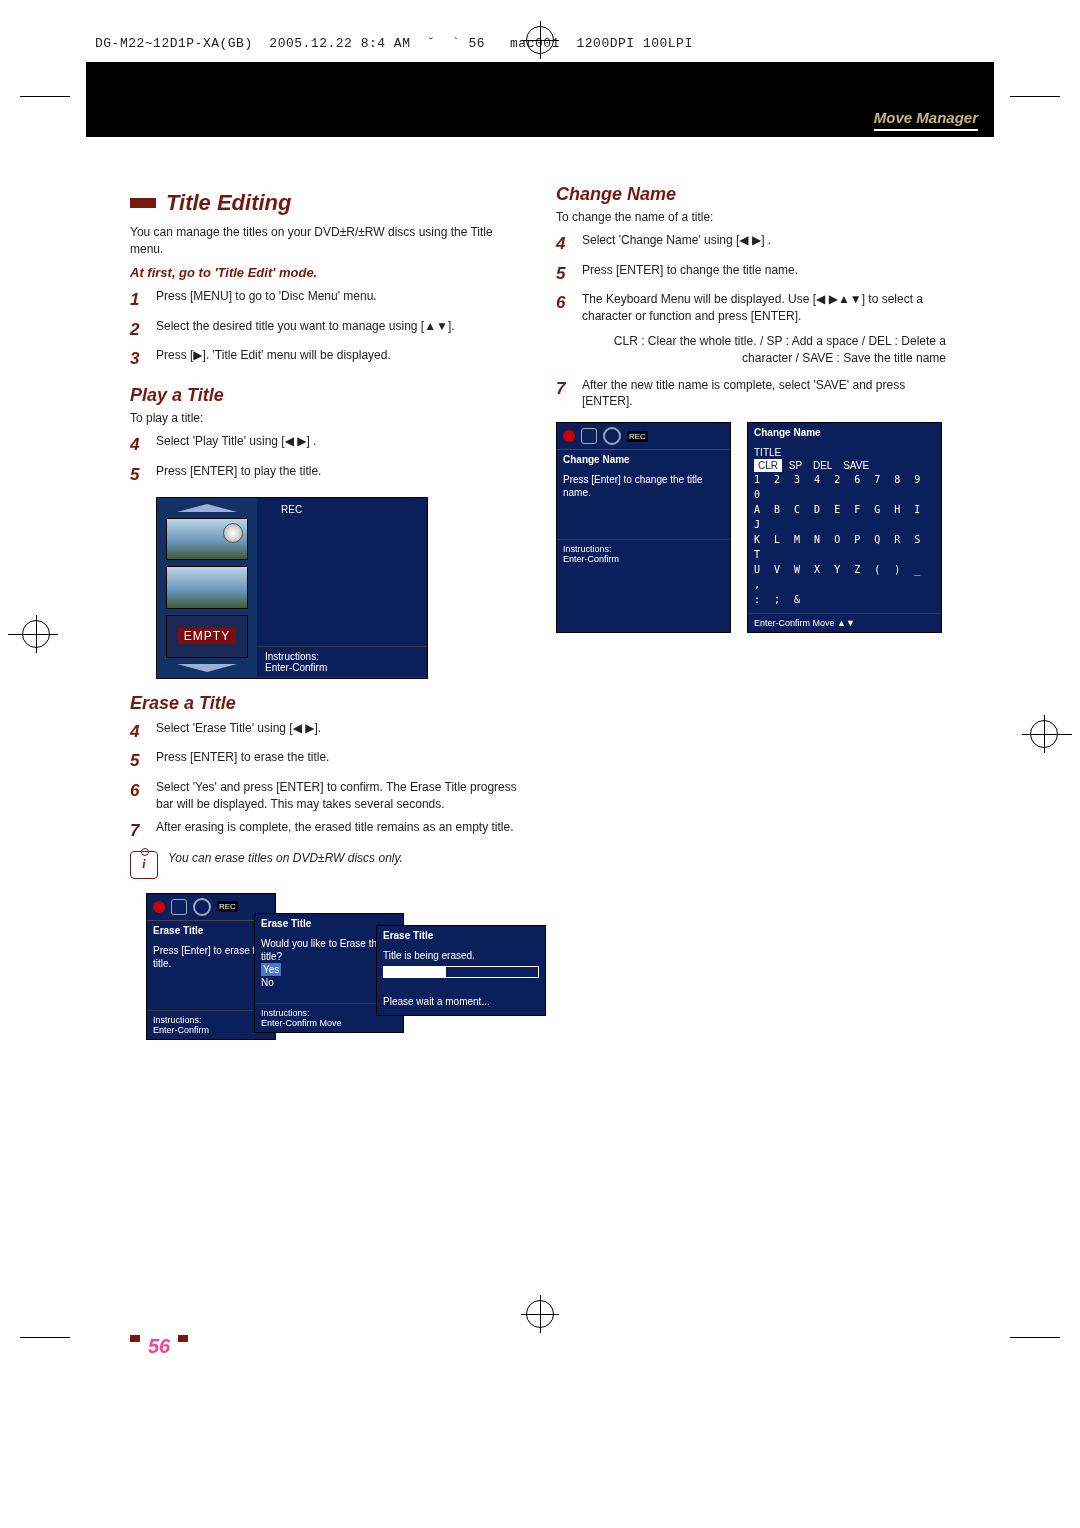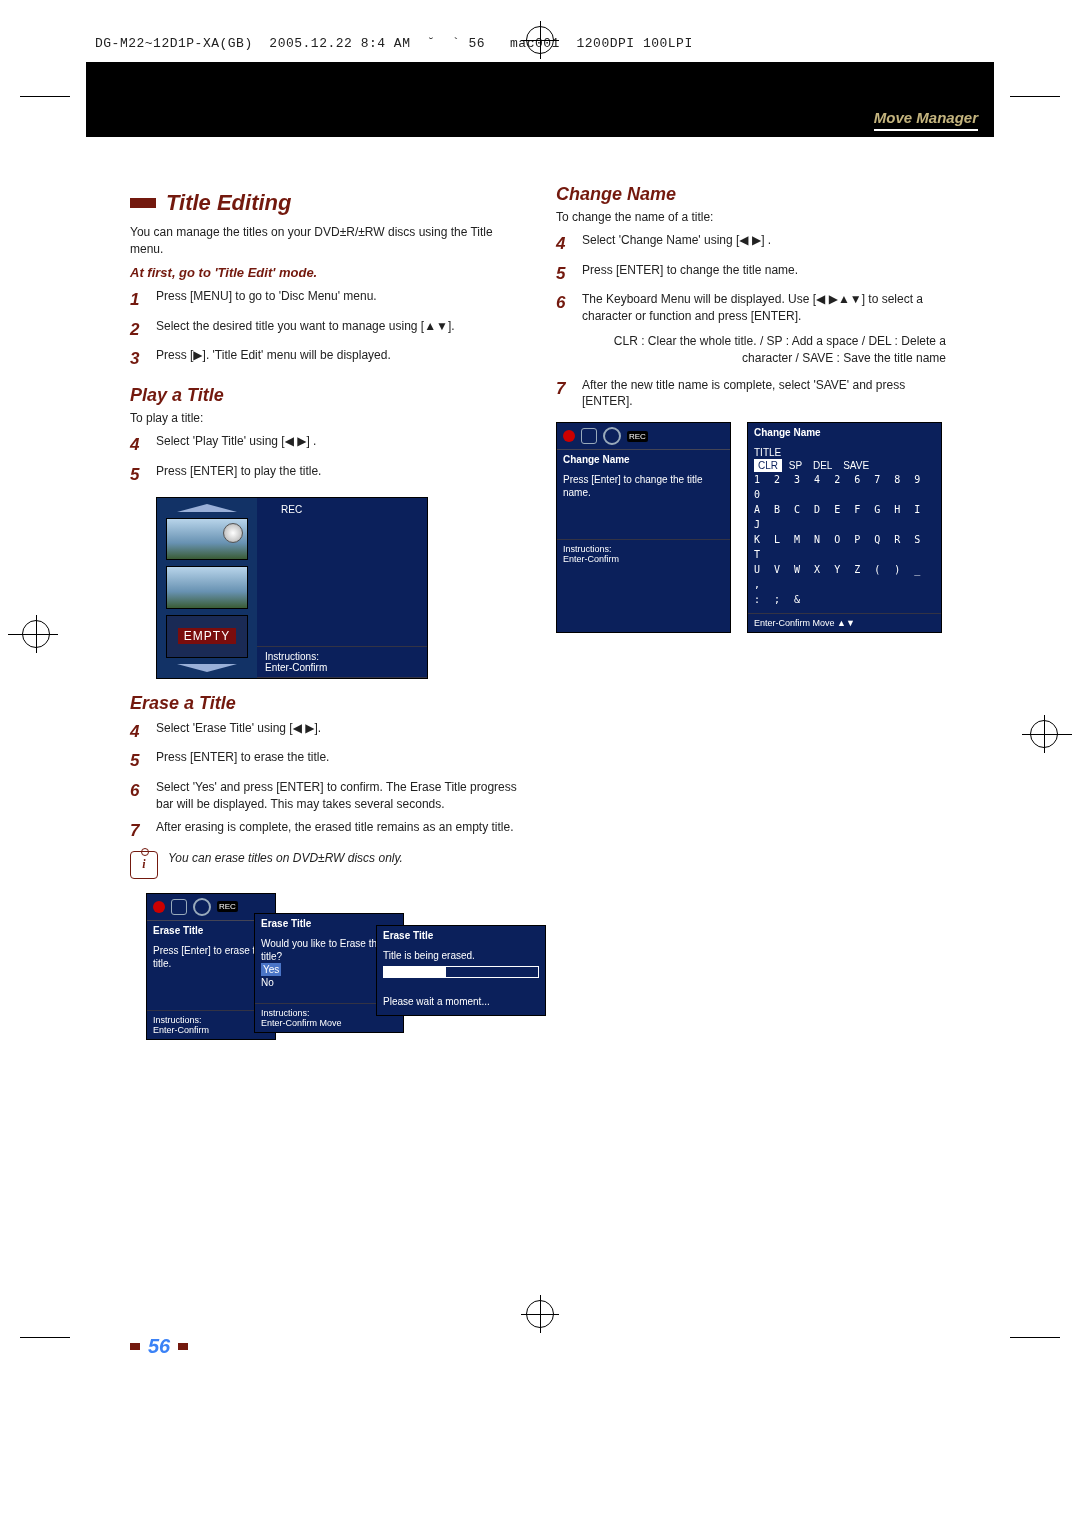--- a/index.html
+++ b/index.html
@@ -124,22 +124,22 @@
   .pbar { height:10px; border:1px solid #fff; margin:4px 0; background:linear-gradient(90deg,#fff 40%,transparent 40%);}
 
   
   .cn-cluster { display:flex; gap:16px; margin:12px 0 0 0; }
   .kbd-box .kbd { font-family:monospace; letter-spacing:4px; line-height:1.5; }
   .kbd-top span { display:inline-block; padding:0 4px; }
   .kbd-top .sel { background:#fff; color:#0b205b; }
 
   .page-num {
     position:absolute; left:130px; bottom:170px;
-    color:#3b82f6; font-style:italic; font-weight:bold; font-size:20px;
-    display:flex; align-items:center; gap:8px;
+    color:#ec4899; font-style:italic; font-weight:bold; font-size:20px;
+    display:flex; align-items:flex-start; gap:8px;
   }
   .page-num .sq{width:10px;height:7px;background:#73190e;}
 </style>
 </head>
 <body>
 
 <div class="page">
 
   <div class="header-line">DG-M22~12D1P-XA(GB)  2005.12.22 8:4 AM  ˘  ` 56   mac001  1200DPI 100LPI</div>
   <div class="reg-mark reg-top"></div>

